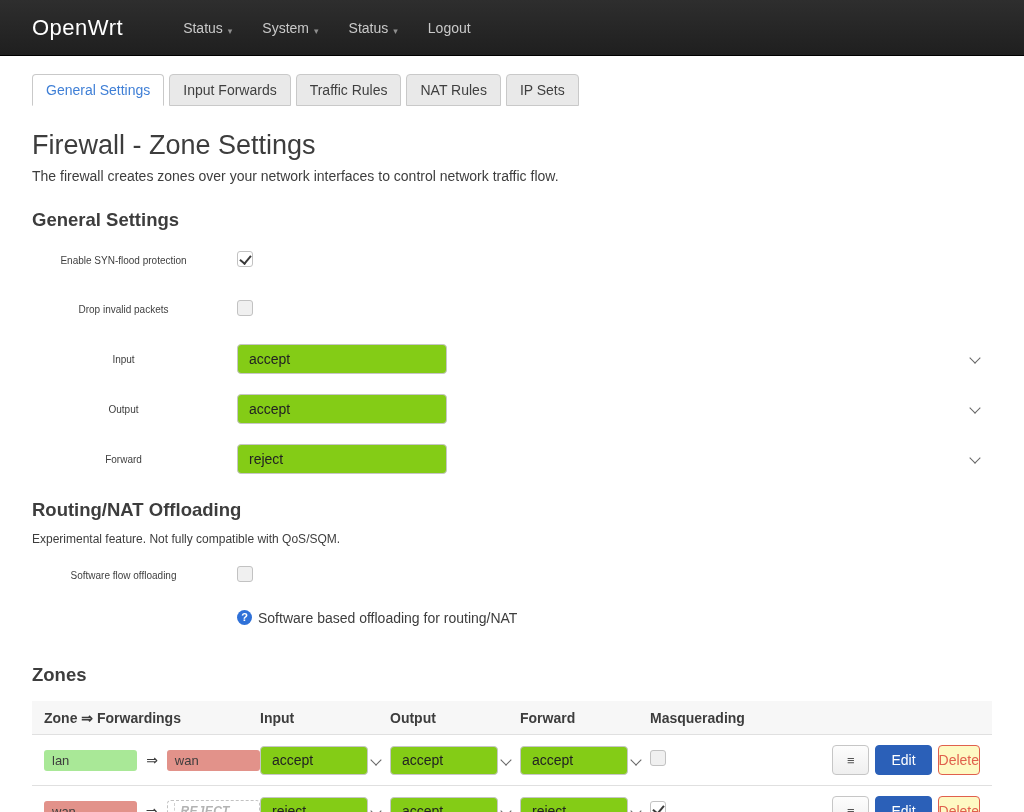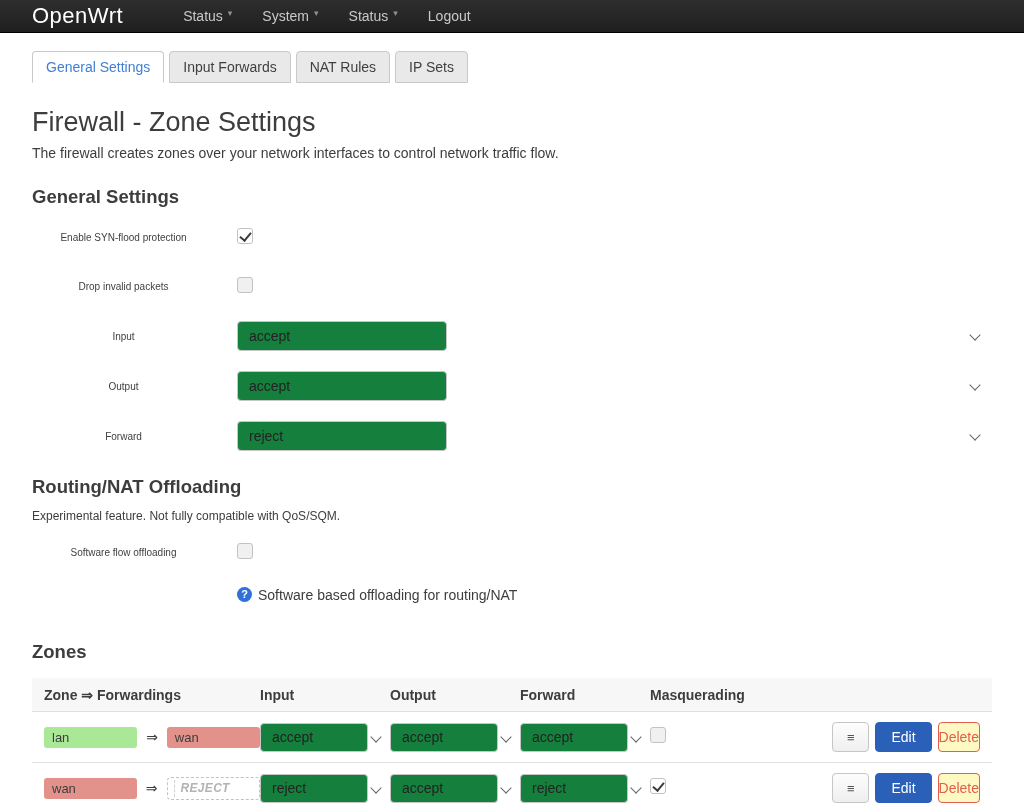--- a/index.html
+++ b/index.html
@@ -1,25 +1,25 @@
 <!DOCTYPE html>
 <html><head>
 <meta charset="utf-8">
 <style>
   * { box-sizing: border-box; margin: 0; padding: 0; }
   html, body { width: 1024px; height: 812px; overflow: hidden; background: #fff;
     font-family: "Liberation Sans", sans-serif; color: #3d3d3d; }
 
   
-  .navbar { height: 33px; background: linear-gradient(#2e2e2e, #1f1f1f);
+  .navbar { height: 56px; background: linear-gradient(#2e2e2e, #1f1f1f);
     border-bottom: 1px solid #000; display: flex; align-items: center; padding: 0 32px; }
   .brand { color: #fff; font-size: 22px; font-weight: 400; letter-spacing: .5px; cursor: pointer; }
   .nav { display: flex; margin-left: 30px; }
   .nav-item { color: #c9c9c9; font-size: 14px; margin-left: 30px; cursor: pointer;
-    display: flex; align-items: flex-start; gap: 5px; }
+    display: flex; align-items: flex-end; gap: 5px; }
   .caret { font-size: 9px; color: #8f8f8f; }
 
   
   .tabs { display: flex; gap: 5px; margin: 18px 0 0 32px; }
   .tab { padding: 7px 13px; font-size: 14px; color: #3f3f3f; background: #e9e9e9;
     border: 1px solid #c9c9c9; border-radius: 4px 4px 0 0; cursor: pointer; }
   .tab.active { background: #fff; color: #3f7fd6; border-bottom-color: #fff; }
 
   
   .content { padding: 0 32px; }
@@ -37,21 +37,21 @@
     border: 1px solid #c2c2c2; border-radius: 3px; background: #f0f0f0; position: relative;
     cursor: pointer; flex: none; }
   input[type="checkbox"]:checked { background: #fff; }
   input[type="checkbox"]:checked::after { content: ""; position: absolute; left: 4px; top: 1px;
     width: 5px; height: 9px; border-right: 2px solid #3a3a3a; border-bottom: 2px solid #3a3a3a;
     transform: rotate(40deg); }
 
   
   .sel { position: relative; display: inline-block; }
   .sel select { appearance: none; -webkit-appearance: none; height: 30px; border: 1px solid #c6c6c6;
-    border-radius: 4px; background: #15803d; padding: 0 28px 0 11px; font-size: 14px; color: #222;
+    border-radius: 4px; background: #84cc16; padding: 0 28px 0 11px; font-size: 14px; color: #222;
     font-family: "Liberation Sans", sans-serif; cursor: pointer; width: 210px; }
   .sel.small select { width: 108px; height: 29px; padding-right: 24px; }
   .sel::after { content: ""; position: absolute; right: 13px; top: 10px; width: 7px; height: 7px;
     border-right: 1.6px solid #666; border-bottom: 1.6px solid #666; transform: rotate(45deg);
     pointer-events: none; }
   .sel.small::after { right: 10px; }
 
   
   .help-line { display: flex; align-items: center; gap: 6px; font-size: 14px; margin-top: -14px; }
   .help-icon { width: 15px; height: 15px; border-radius: 50%; background: #2f71d8; color: #fff;
@@ -101,20 +101,21 @@
     </div>
     <div class="nav-item">
       <span>Logout</span>
     </div>
   </nav>
 </header>
 
 <div class="tabs">
   <div class="tab active">General Settings</div>
   <div class="tab">Input Forwards</div>
+  <div class="tab">Traffic Rules</div>
   <div class="tab">NAT Rules</div>
   <div class="tab">IP Sets</div>
 </div>
 
 <main class="content">
   <h2 class="page-title">Firewall - Zone Settings</h2>
   <p class="page-desc">The firewall creates zones over your network interfaces to control network traffic flow.</p>
 
   <h3 class="section-h">General Settings</h3>
 

